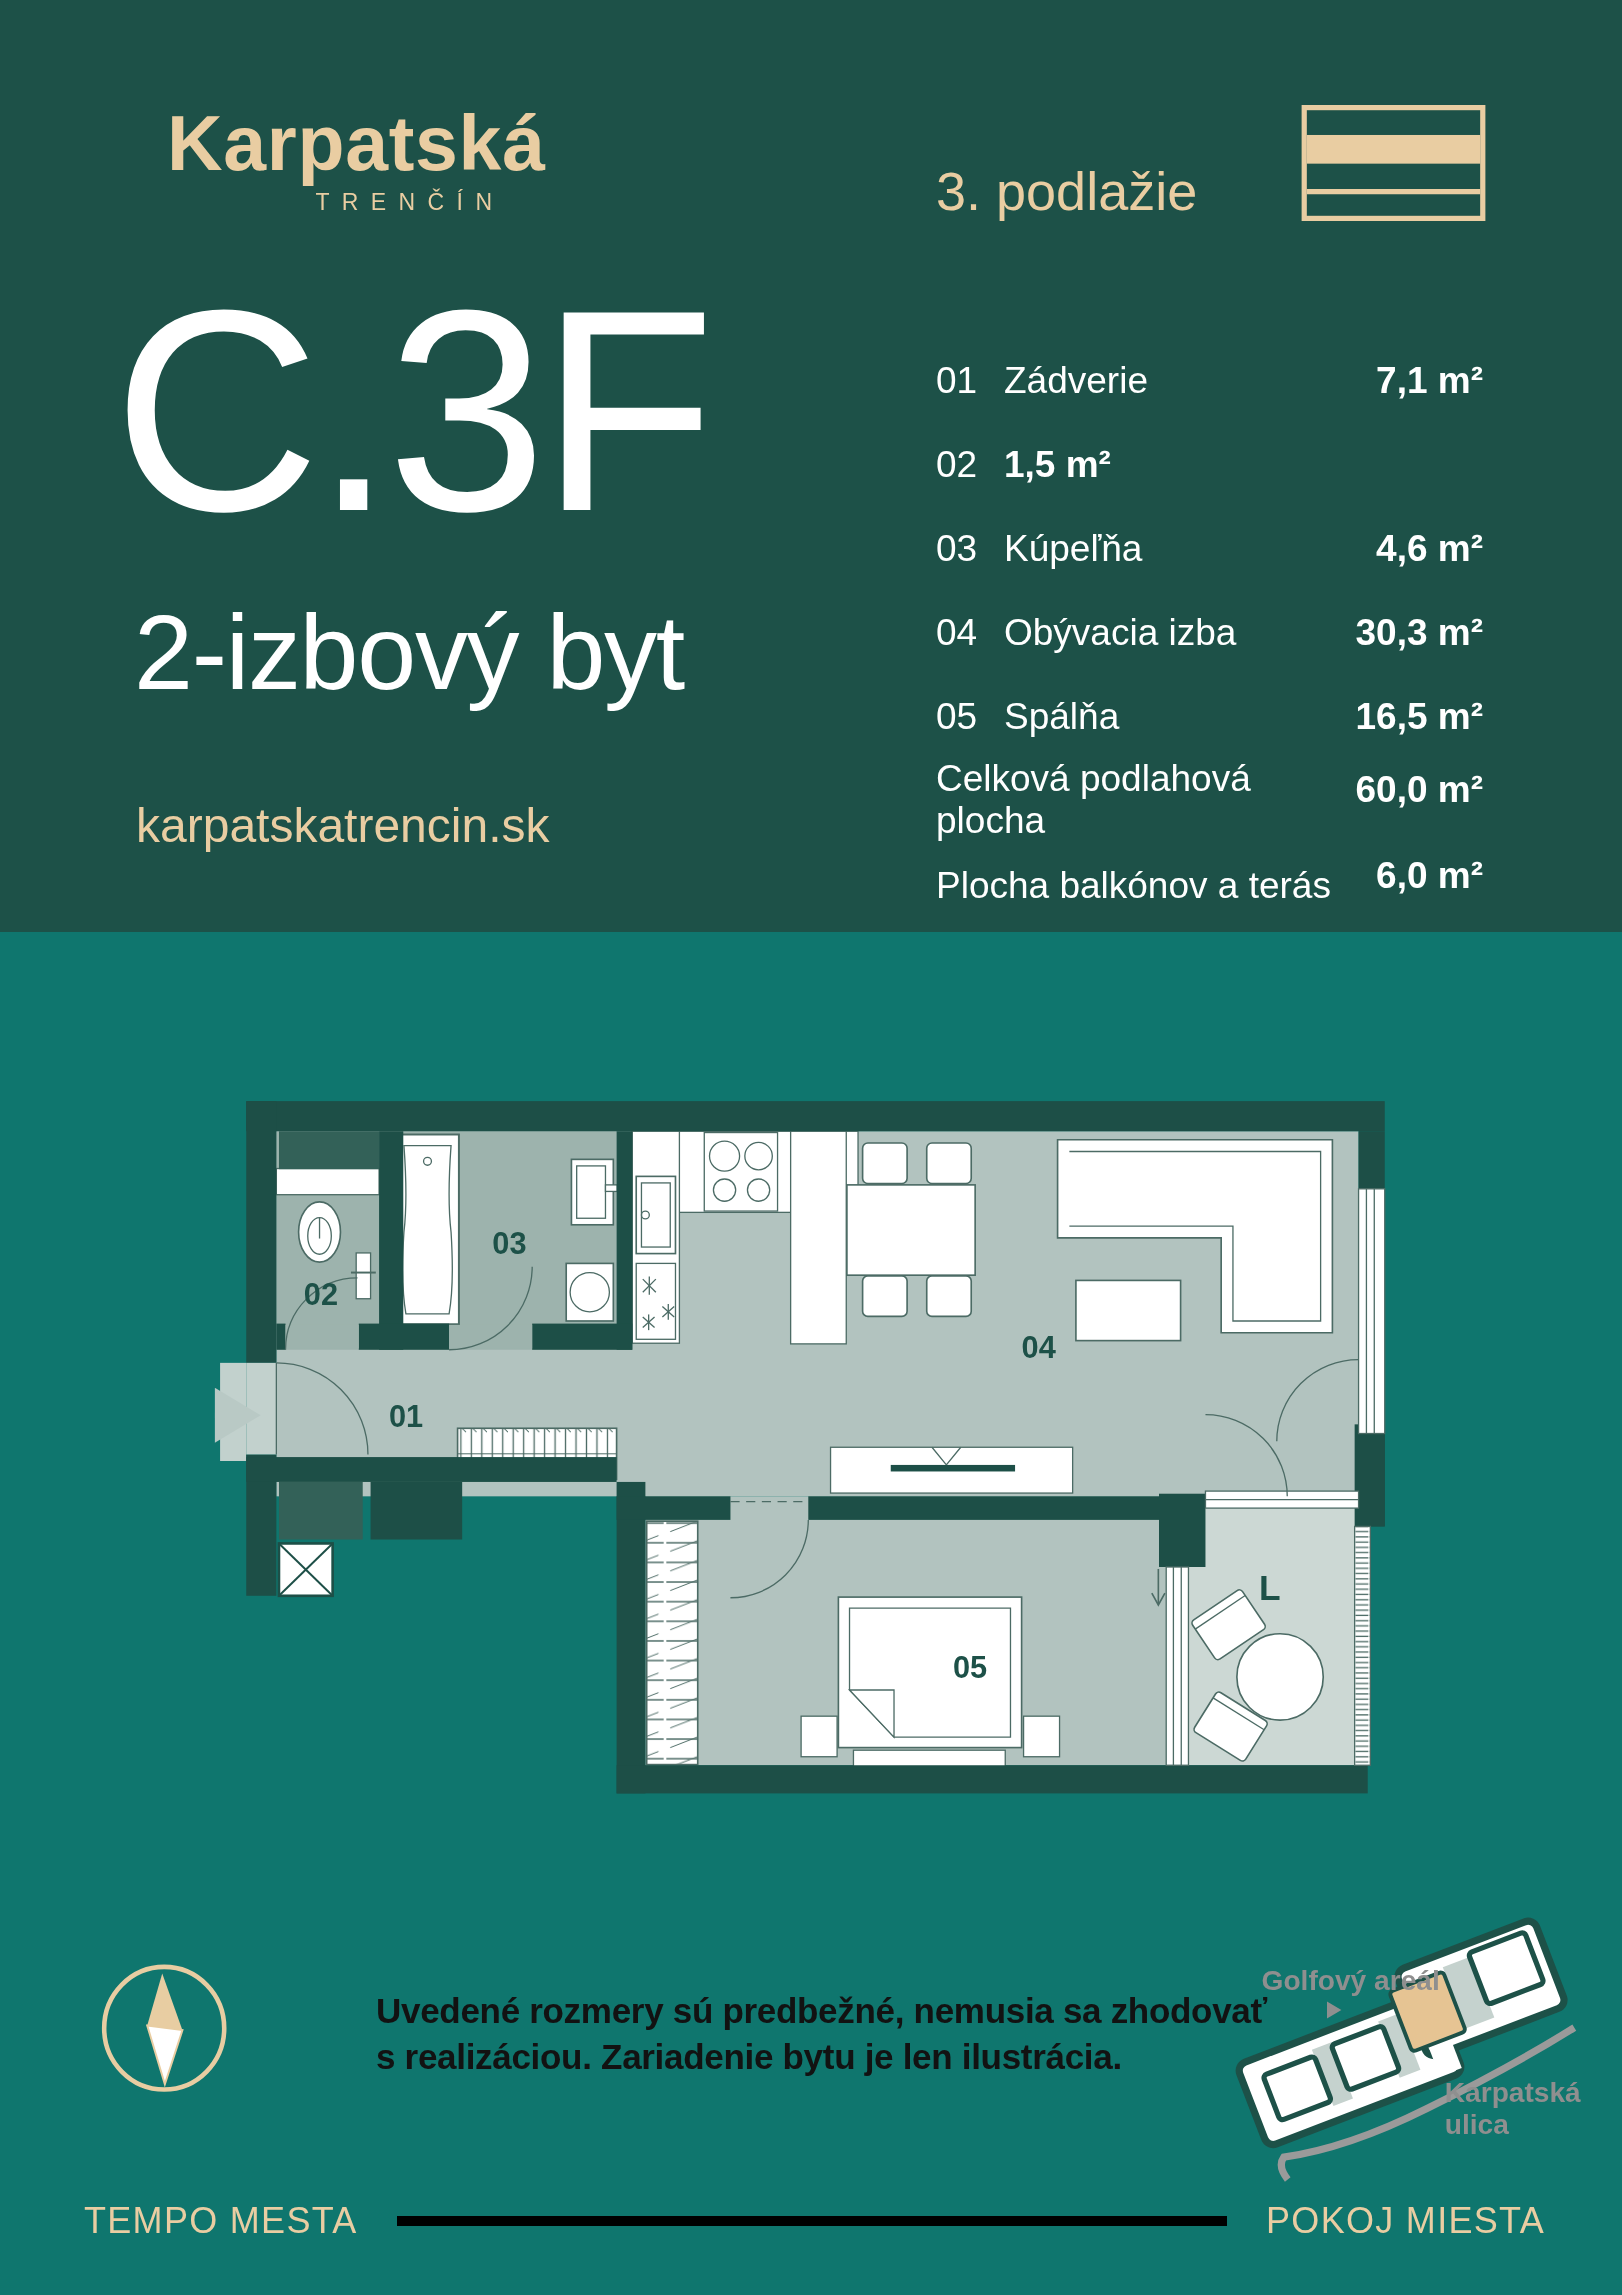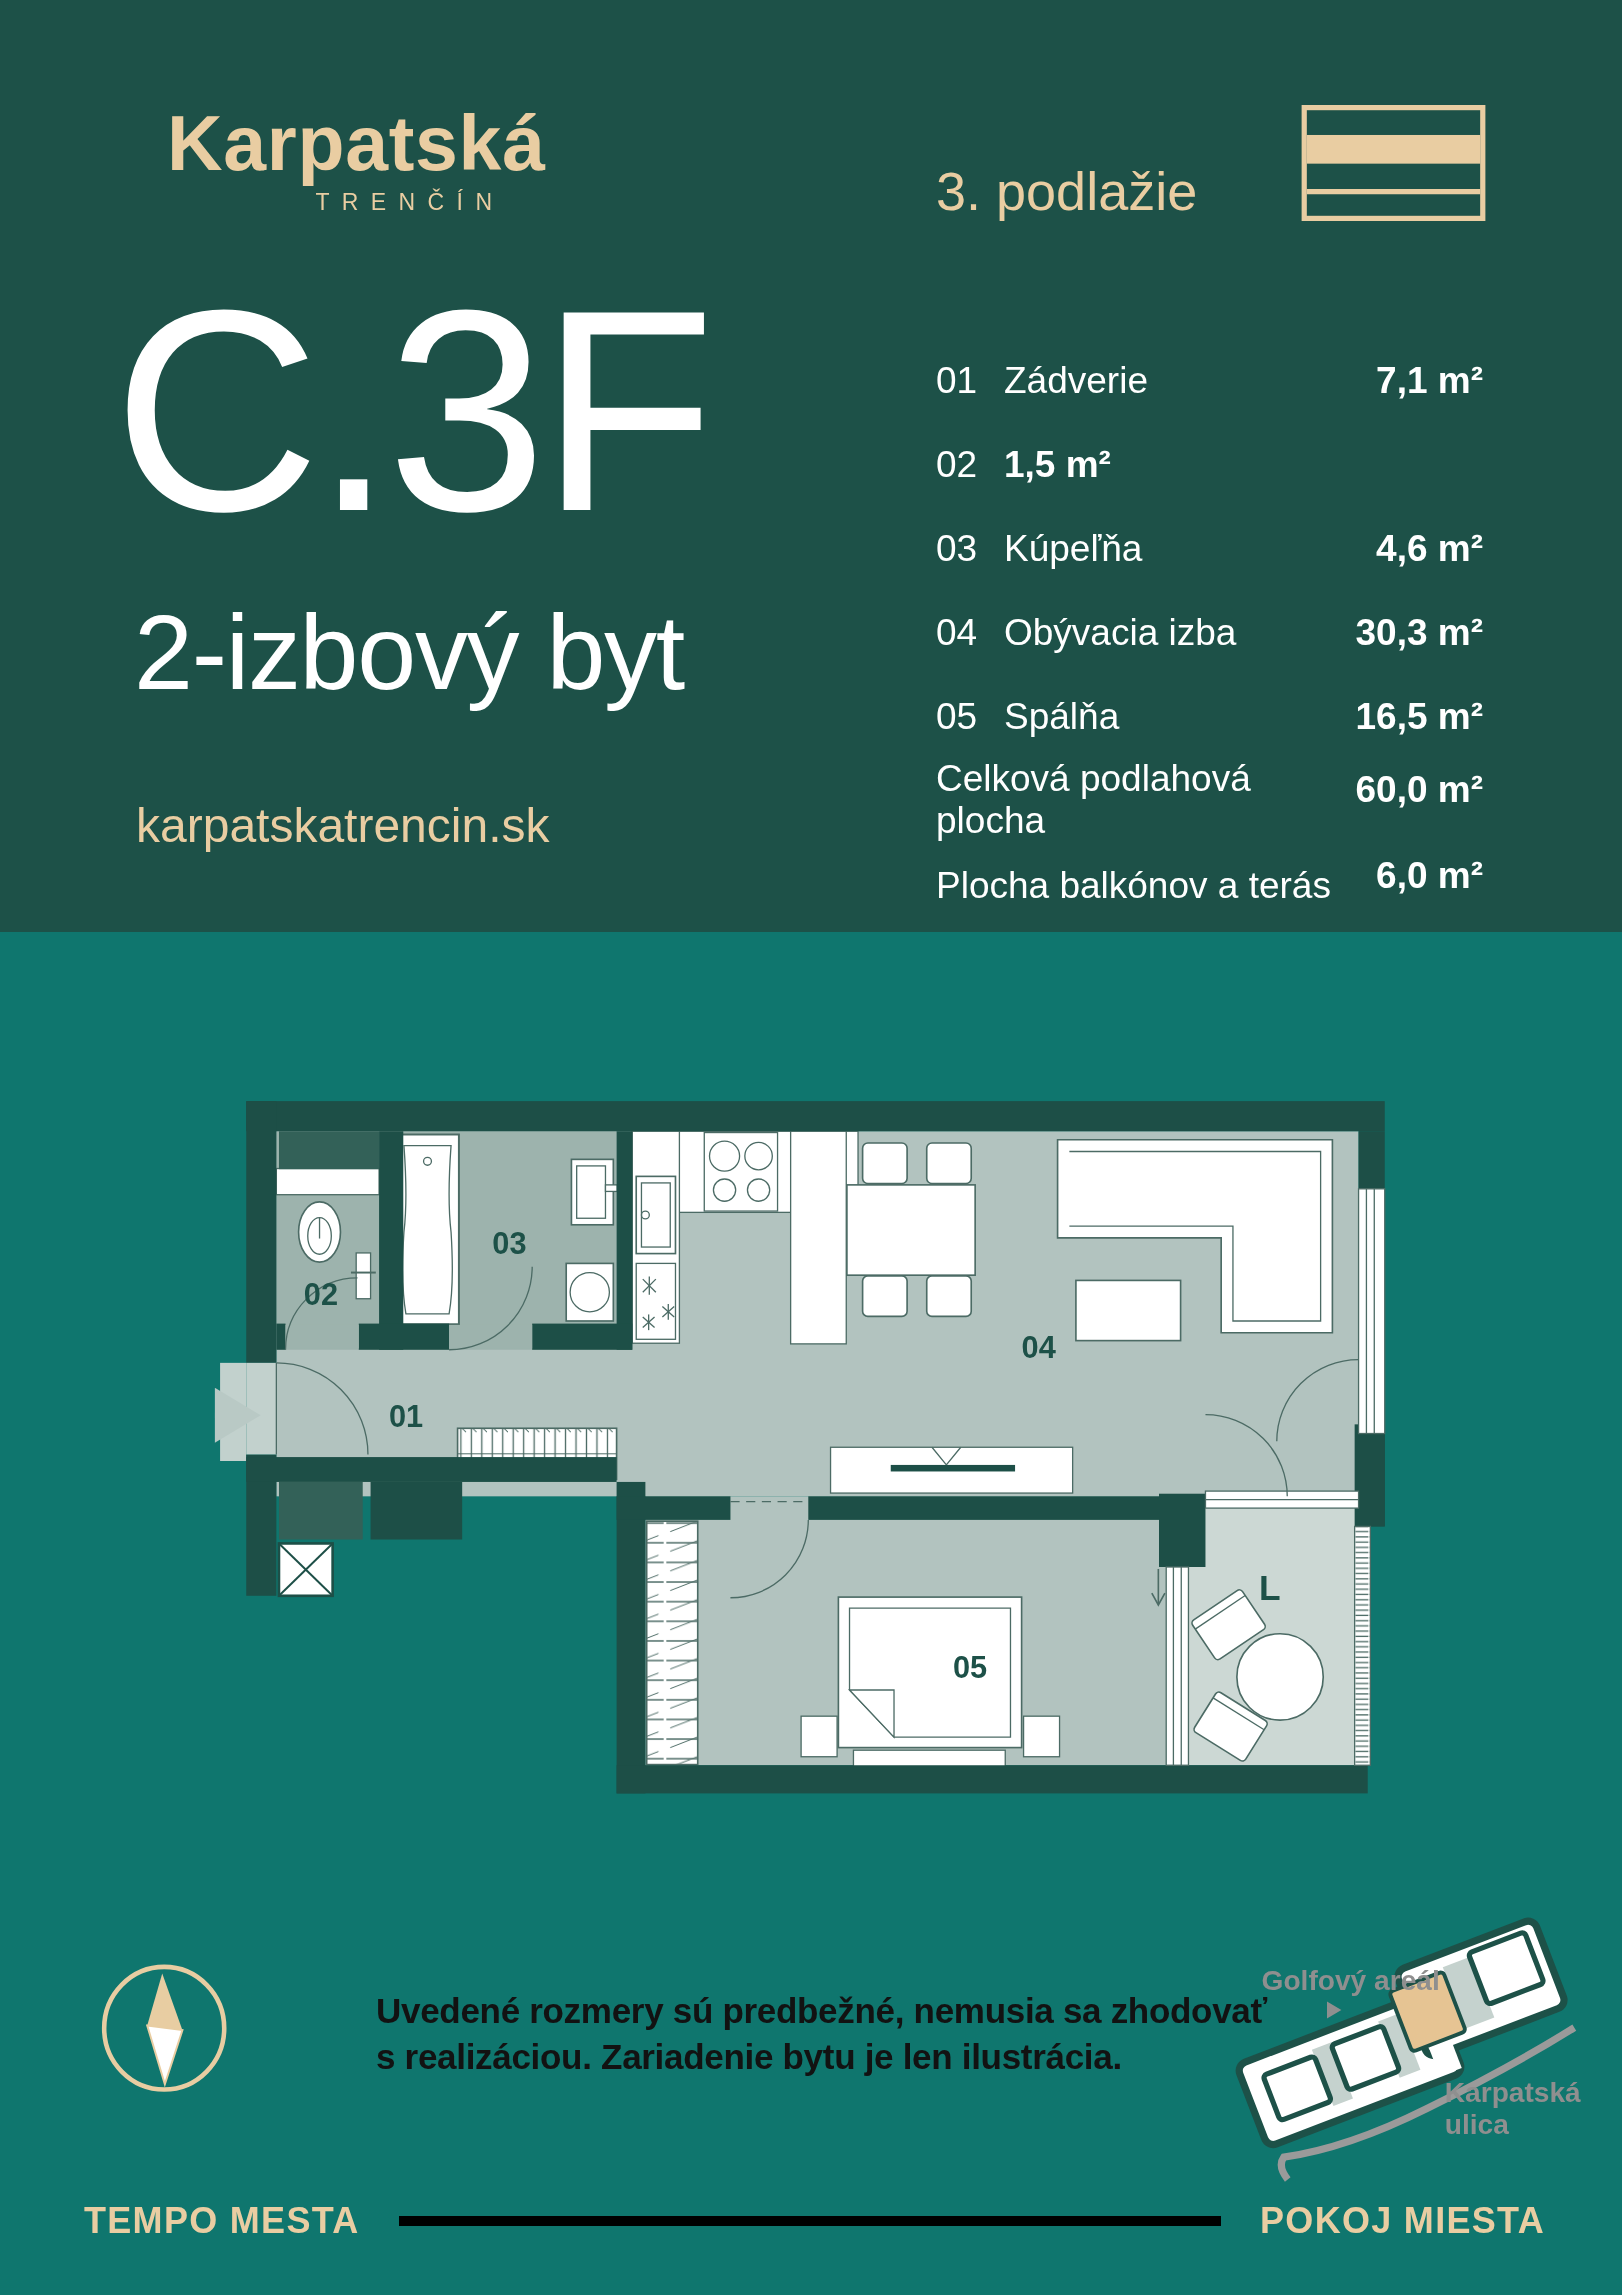--- a/index.html
+++ b/index.html
@@ -28,21 +28,21 @@
   .total-label{flex:1;font-weight:400;margin-top:20px;}
   .total-value{font-weight:700;}
   
   .plan-wrap{position:absolute;left:207px;top:1101px;}
   
   .compass{position:absolute;left:97px;top:1964px;}
   .disclaimer{position:absolute;left:376px;top:1988px;color:#121212;font-size:35px;font-weight:700;
               line-height:46px;letter-spacing:-0.3px;}
   .minimap{position:absolute;left:1204px;top:1898px;}
   .footer{position:absolute;left:84px;top:2200px;width:1461px;display:flex;align-items:center;}
-  .footer-label{color:#e9cda2;font-size:36px;font-weight:700;letter-spacing:1.3px;white-space:nowrap;}
+  .footer-label{color:#e9cda2;font-size:36px;font-weight:400;letter-spacing:1.3px;white-space:nowrap;}
   .footer-line{flex:1;height:9.8px;background:#000000;margin:0 39px;}
   svg text{font-family:"Liberation Sans",sans-serif;}
 </style>
 </head>
 <body>
 
 <div class="page">
 
   <div class="header">
     <div class="logo">

